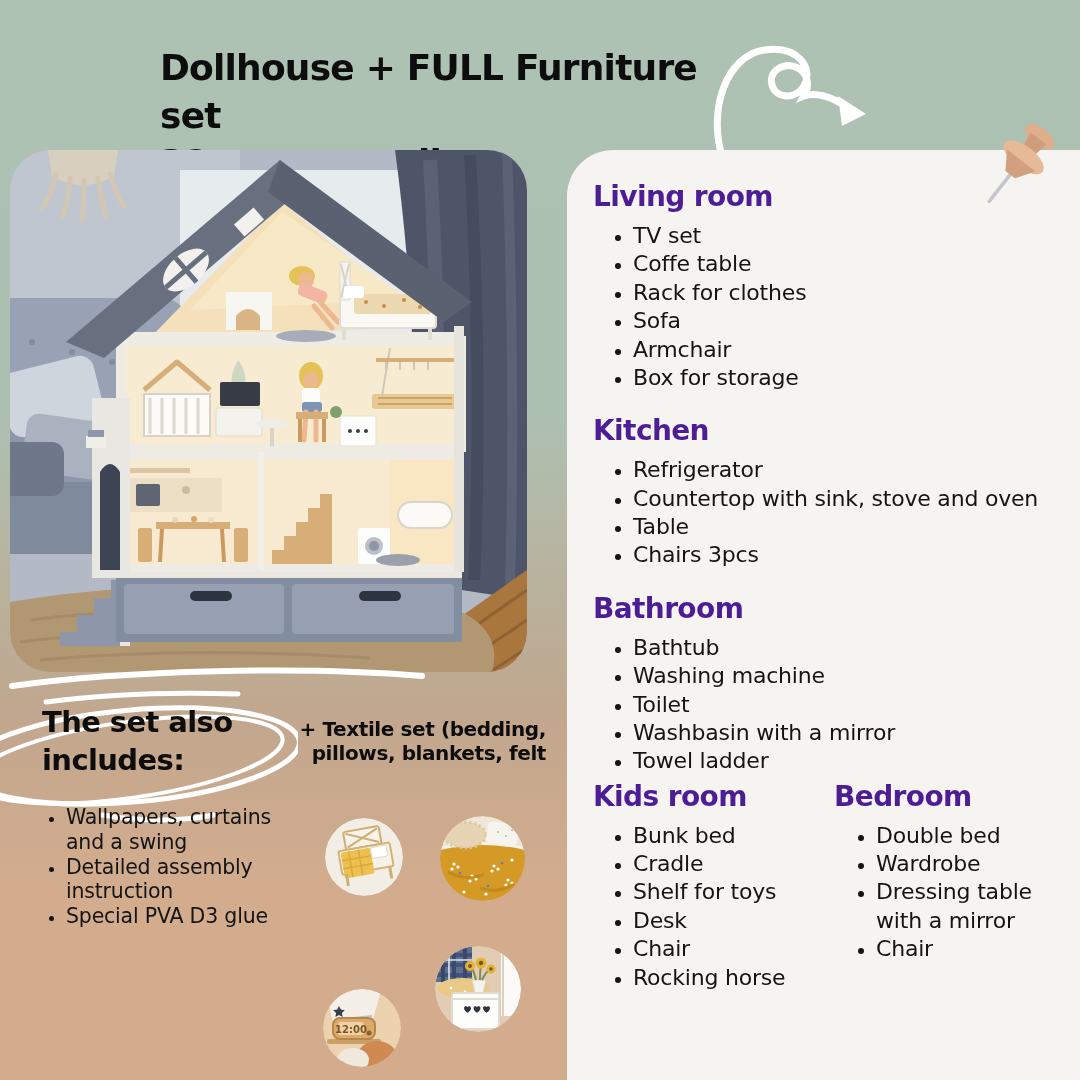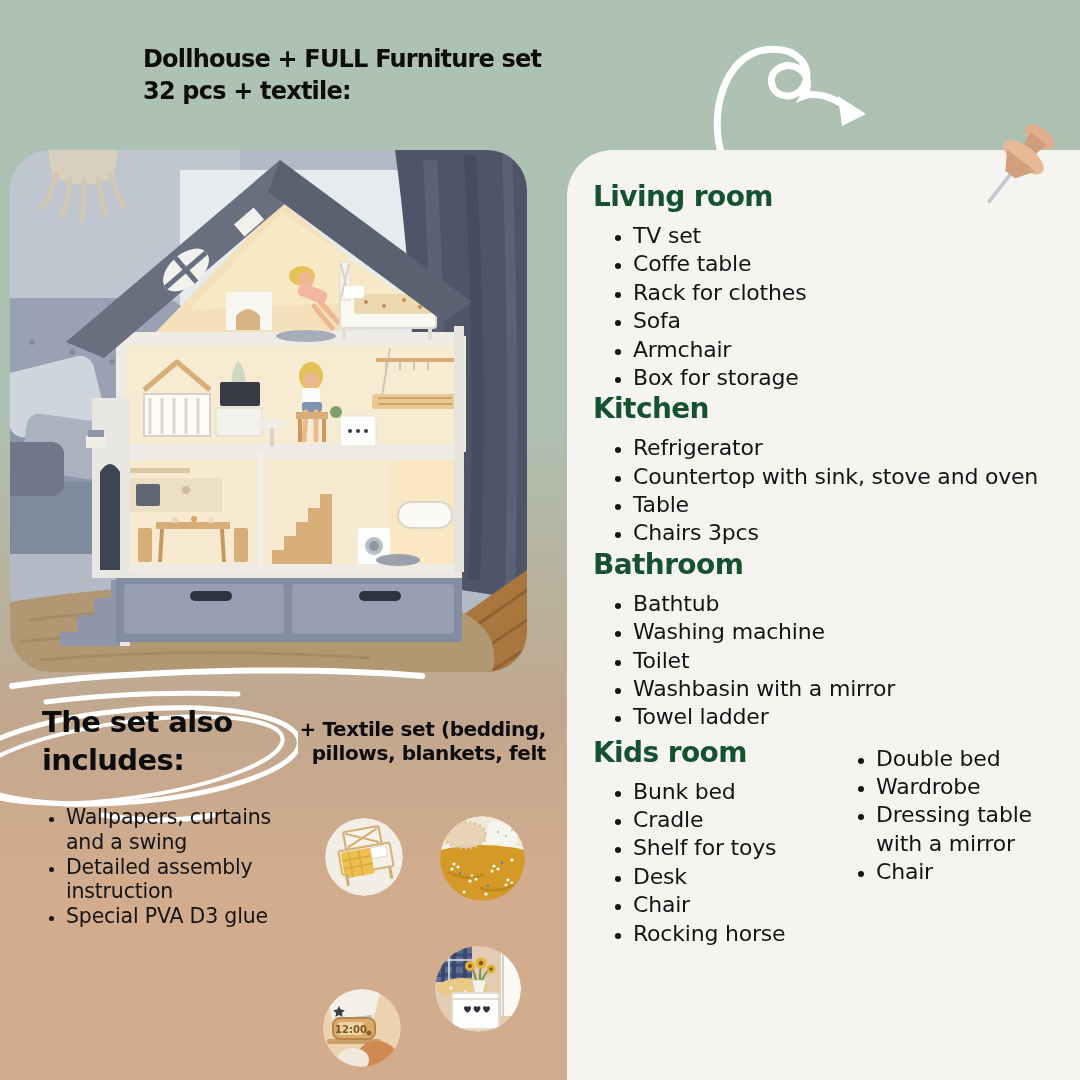--- a/index.html
+++ b/index.html
@@ -2,38 +2,38 @@
 <html><head>
 <meta charset="utf-8">
 <style>
   html,body{margin:0;padding:0;}
   .canvas{
     position:relative;width:1080px;height:1080px;overflow:hidden;
     background:linear-gradient(180deg,#aec2b3 0%,#adc1b2 38%,#c1a78e 66%,#d3ac8e 82%,#d3ac8e 100%);
     font-family:"DejaVu Sans","Liberation Sans",sans-serif;color:#141414;
   }
   .title{
-    position:absolute;left:143px;top:44px;width:600px;
-    font-size:24px;font-weight:bold;line-height:1.32;letter-spacing:-0.8px;color:#0d0d0d;
+    position:absolute;left:160px;top:44px;width:600px;
+    font-size:36px;font-weight:bold;line-height:1.32;letter-spacing:-0.8px;color:#0d0d0d;
   }
   .arrow-doodle{position:absolute;left:706px;top:40px;width:190px;height:124px;}
   .push-pin{position:absolute;left:945px;top:116px;width:130px;height:102px;z-index:5;}
   .photo{
     position:absolute;left:10px;top:150px;width:517px;height:522px;
     border-radius:40px;overflow:hidden;background:#b3bac6;
   }
   .photo svg{display:block;width:100%;height:100%;}
   .panel{
     position:absolute;left:567px;top:150px;width:513px;height:930px;
     background:#f6f4f0;border-radius:46px 0 0 0;box-sizing:border-box;
     padding:0 16px 0 26px;
   }
-  .panel h2{font-size:28px;font-weight:bold;letter-spacing:-0.6px;margin:0;color:#14532d;}
+  .panel h2{font-size:28px;font-weight:bold;letter-spacing:-0.6px;margin:0;color:#4c1d95;}
   .panel h2.first{margin-top:30px;}
-  .panel h2.next{}
+  .panel h2.next{margin-top:22px;}
   ul.room-list{margin:9px 0 0 0;padding:0 0 0 40px;font-size:22px;line-height:1.29;letter-spacing:-0.2px;}
   ul.room-list li::marker{font-size:0.85em;}
   .two-col{display:flex;margin-top:4px;}
   .col-kids{width:232px;flex:0 0 auto;}
   .col-bed{margin-left:9px;flex:1 1 auto;}
   .col-bed ul.room-list{padding-left:42px;}
   .includes{position:absolute;left:42px;top:704px;width:260px;z-index:2;}
   .includes h2{font-size:29px;font-weight:bold;letter-spacing:-0.6px;line-height:1.3;margin:0;color:#0d0d0d;}
   .includes ul{margin:26px 0 0 0;padding:0 0 0 24px;font-size:20.5px;line-height:1.2;letter-spacing:-0.2px;}
   .includes ul li::marker{font-size:0.85em;}
@@ -271,20 +271,21 @@
         <ul class="room-list">
           <li>Bunk bed</li>
           <li>Cradle</li>
           <li>Shelf for toys</li>
           <li>Desk</li>
           <li>Chair</li>
           <li>Rocking horse</li>
         </ul>
       </div>
       <div class="col-bed">
+        <h2>Bedroom</h2>
         <ul class="room-list">
           <li>Double bed</li>
           <li>Wardrobe</li>
           <li>Dressing table with a mirror</li>
           <li>Chair</li>
         </ul>
       </div>
     </div>
   </div>
 

